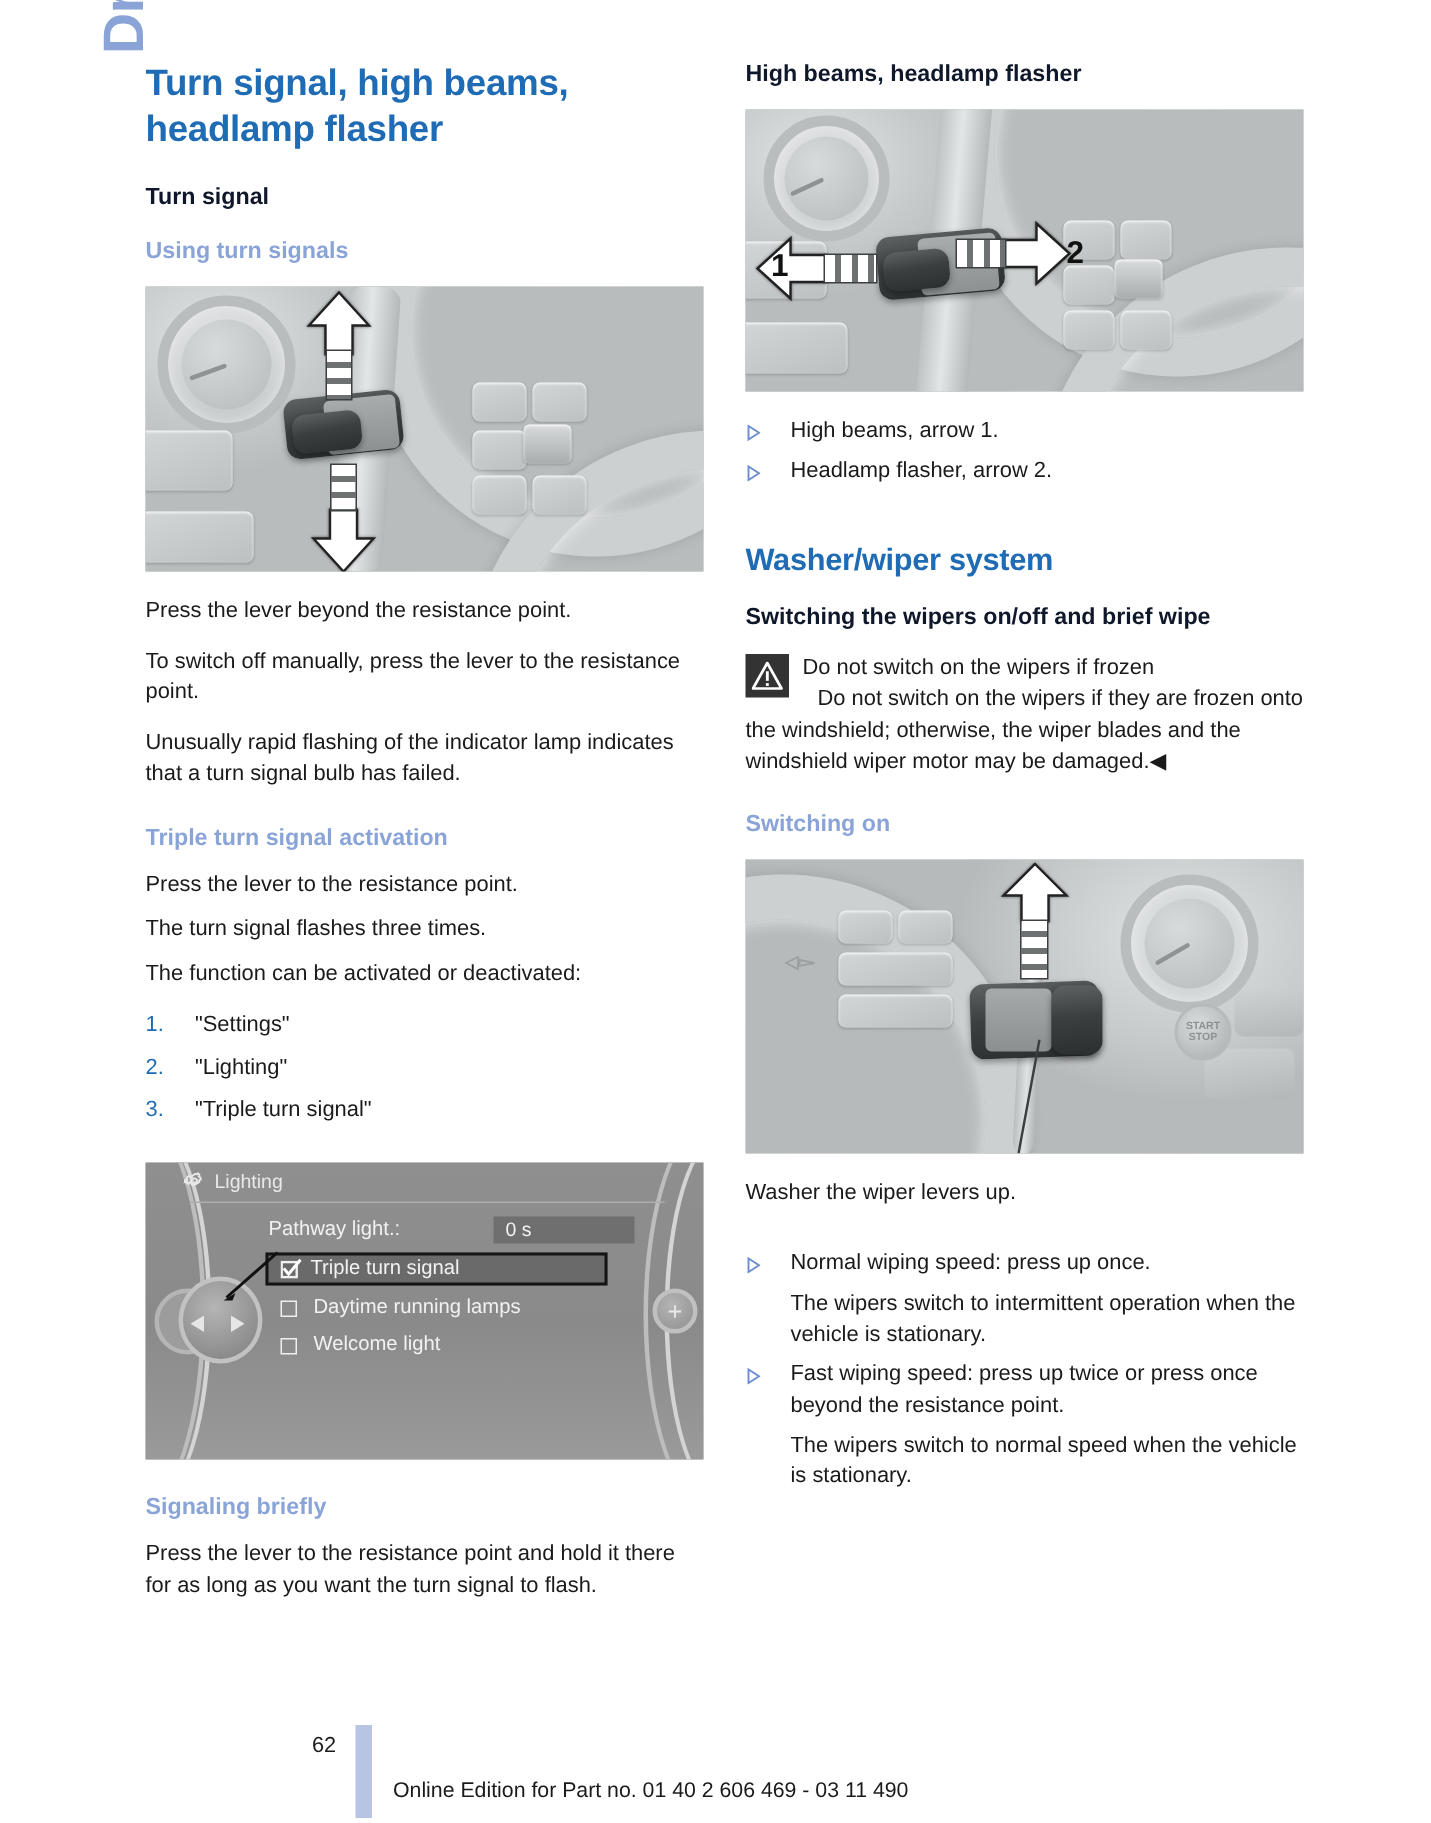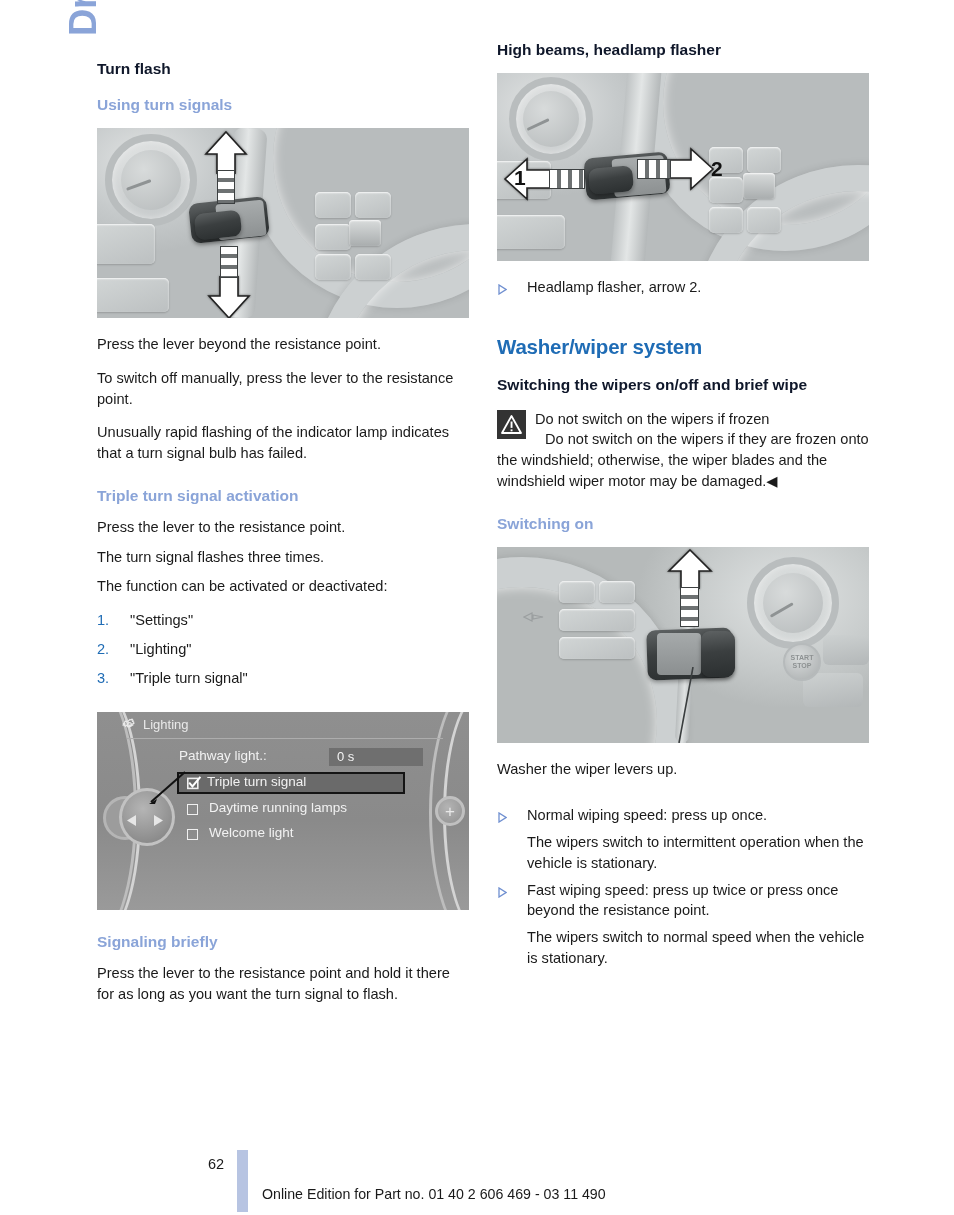--- a/index.html
+++ b/index.html
@@ -348,23 +348,24 @@
 <body>
 
 <div class="page">
 
   <div class="chapter-tab">
     <span>Driving</span>
   </div>
 
   <div class="col col-left">
 
+    <h1 class="chapter-title">Turn signal, high beams, headlamp flasher</h1>
 
     <div class="sp-19"></div>
-    <h3 class="sub-title">Turn flash</h3>
+    <h3 class="sub-title">Turn signal</h3>
 
     <div class="sp-16"></div>
     <h4 class="subsub-title">Using turn signals</h4>
 
     <div class="sp-13"></div>
 
     <div class="figure fig-turn">
       <div class="dash"></div>
       <div class="wheel-rim" style="left:150px; top:-120px; width:300px; height:300px;"></div>
       <div class="wheel-rim" style="left:215px; top:96px; width:330px; height:330px;"></div>
@@ -532,20 +533,28 @@
         <svg width="48" height="44" viewBox="0 0 48 44">
           <polygon points="46,22 24,2 24,13 0,13 0,31 24,31 24,42" fill="#ffffff" stroke="#222" stroke-width="1.6"></polygon>
         </svg>
       </div>
       <div class="hatch" style="left:140px; top:86px; width:34px; height:20px;"></div>
       <span class="arrow-num" style="left:214px; top:84px;">2</span>
     </div>
 
     <div class="sp-16"></div>
     <ul class="tri-list">
+      <li>
+        <span class="tri-svg">
+          <svg width="9" height="11" viewBox="0 0 9 11">
+              <polygon points="1,1 1,10 8,5.5" fill="none" stroke="#6f8fd0" stroke-width="1.3"></polygon>
+            </svg>
+        </span>
+        <span>High beams, arrow 1.</span>
+      </li>
       <li>
         <span class="tri-svg">
           <svg width="9" height="11" viewBox="0 0 9 11">
               <polygon points="1,1 1,10 8,5.5" fill="none" stroke="#6f8fd0" stroke-width="1.3"></polygon>
             </svg>
         </span>
         <span>Headlamp flasher, arrow 2.</span>
       </li>
     </ul>
 

